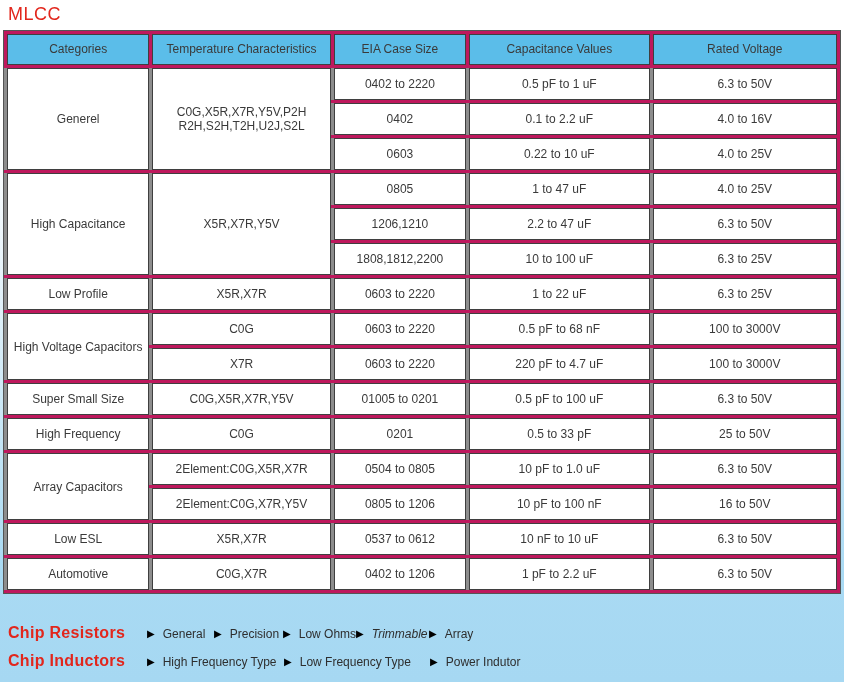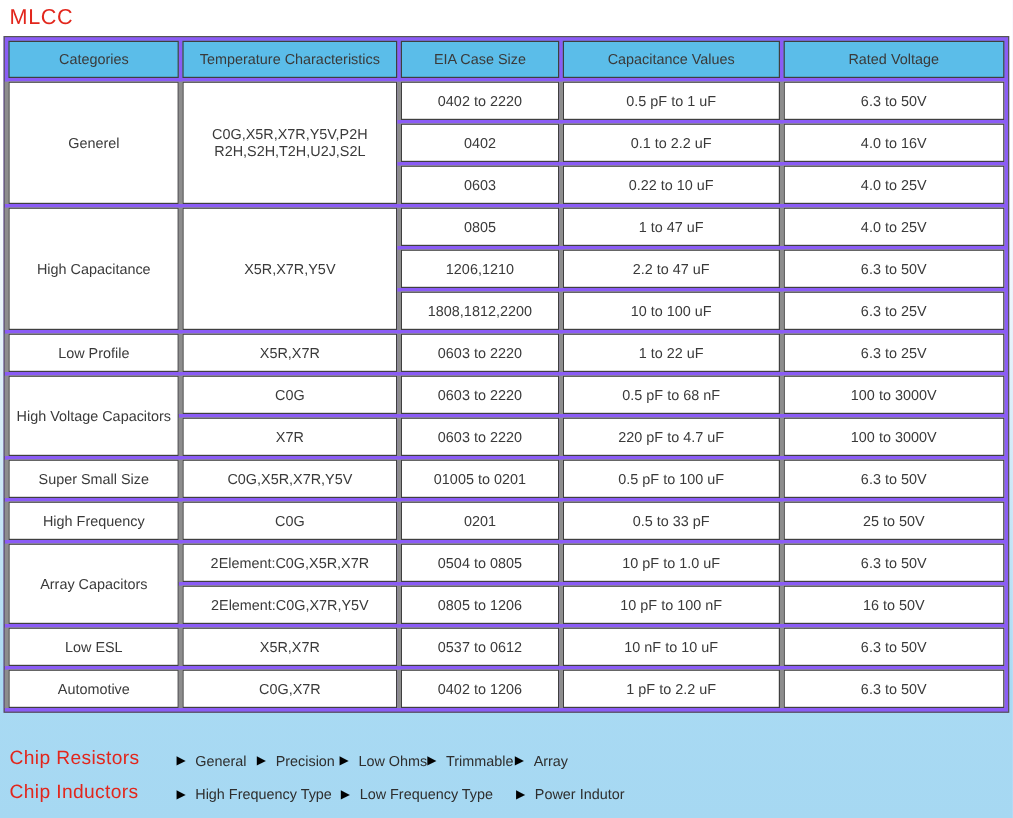--- a/index.html
+++ b/index.html
@@ -19,21 +19,21 @@
     position: absolute; top: 4px; left: 8px;
     font-size: 18px; font-weight: normal; letter-spacing: 0.5px;
     color: #e2261c;
   }
 
   table.mlcc {
     position: absolute; top: 30px; left: 3px;
     width: 838px;
     border-collapse: separate;
     border-spacing: 3px;
-    background: #8b5cf6;
+    background: #be185d;
     border: 1px solid #555;
     table-layout: fixed;
   }
   table.mlcc th, table.mlcc td {
     border: 1px solid #3f3f3f;
     text-align: center;
     vertical-align: middle;
     font-size: 12px;
     color: #3a3a3a;
     padding: 1px 5px;
@@ -52,41 +52,41 @@
   }
   col.c1 { width: 142px; }
   col.c2 { width: 178px; }
   col.c3 { width: 132px; }
   col.c4 { width: 180px; }
   col.c5 { width: 184px; }
 
   .bottom-row { position: absolute; left: 0; width: 844px; height: 22px; }
   .bottom-row .heading {
     position: absolute; left: 8px; top: 0;
-    font-size: 16px; font-weight: normal; color: #e2261c;
+    font-size: 16px; font-weight: bold; color: #e2261c;
     letter-spacing: 0.3px;
     white-space: nowrap;
   }
   .bottom-row .item {
     position: absolute; top: 3px;
     font-size: 12px; color: #2e2e2e;
     white-space: nowrap; cursor: pointer;
   }
   .bottom-row .item .arrow {
     display: inline-block;
     font-size: 10px; color: #000;
     margin-right: 8px;
     transform: translateY(-1px);
   }
   #cr { top: 624px; }
   #ci { top: 652px; }
   #cr .item:nth-of-type(2) { left: 147px; }
   #cr .item:nth-of-type(3) { left: 214px; }
   #cr .item:nth-of-type(4) { left: 283px; }
-  #cr .item:nth-of-type(5) { left: 356px; }
+  #cr .item:nth-of-type(5) { left: 356px; font-style: italic; }
   #cr .item:nth-of-type(6) { left: 429px; }
   #ci .item:nth-of-type(2) { left: 147px; }
   #ci .item:nth-of-type(3) { left: 284px; }
   #ci .item:nth-of-type(4) { left: 430px; }
 </style>
 </head>
 <body>
 
 <div class="page">
 

